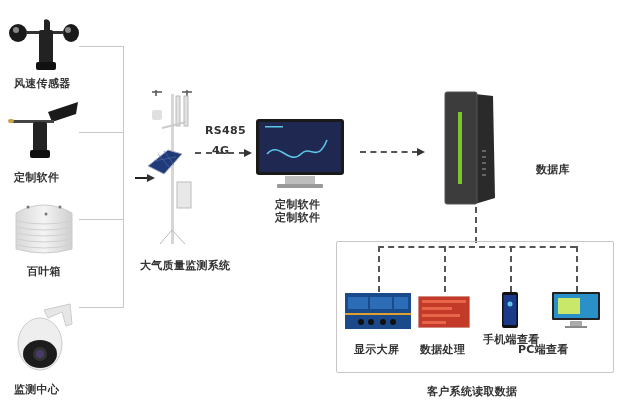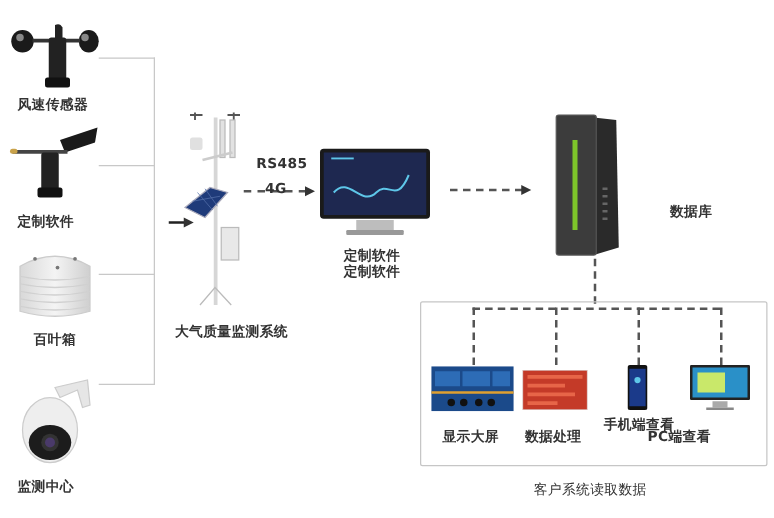--- a/index.html
+++ b/index.html
@@ -168,13 +168,13 @@
 
 <svg class="abs" style="left:552px;top:292px" width="48" height="38">
   <rect width="48" height="28" rx="1" fill="#222"></rect>
   <rect x="2" y="2" width="44" height="24" fill="#2a90c8"></rect>
   <rect x="6" y="6" width="22" height="16" fill="#c9e86a"></rect>
   <rect x="18" y="29" width="12" height="5" fill="#aaa"></rect>
     <rect x="13" y="34" width="22" height="2" fill="#888"></rect>
 </svg>
 <div class="lbl" style="left:518px;top:342px">PC端查看</div>
 
-<div class="lbl" style="left:427px;top:384px;font-weight:normal;color:#333">客户系统读取数据</div>
+<div class="lbl" style="left:427px;top:384px;font-weight:bold;color:#333">客户系统读取数据</div>
 
 </body></html>

